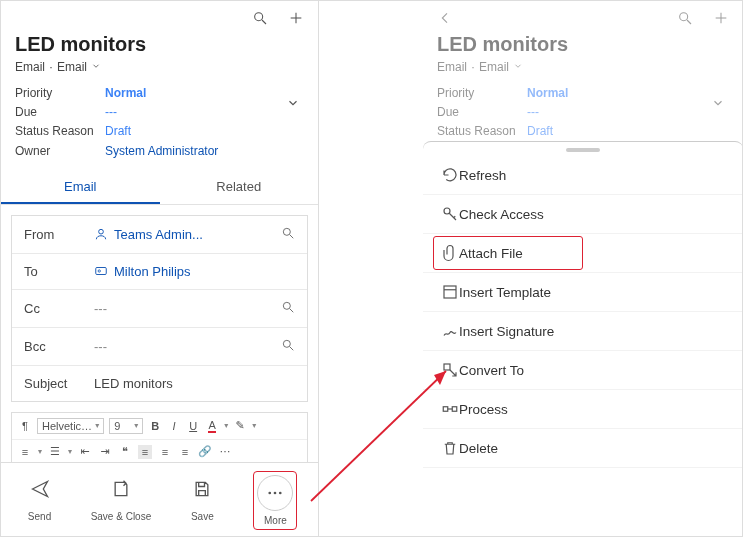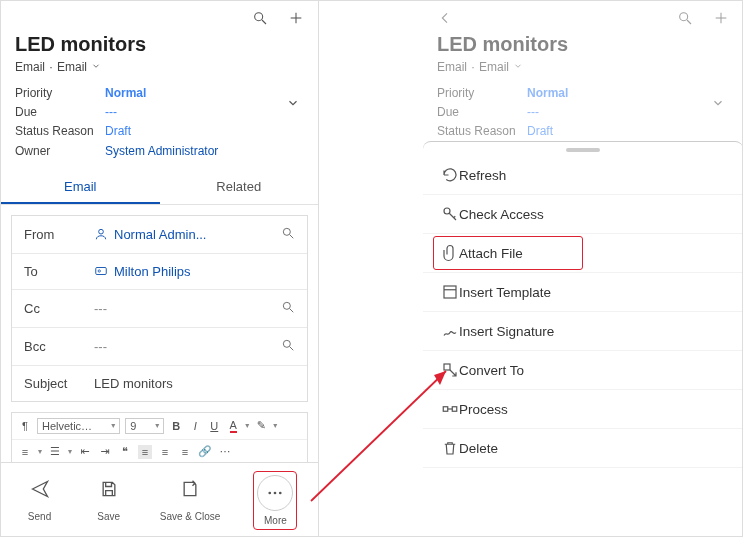--- a/index.html
+++ b/index.html
@@ -51,21 +51,21 @@
   .fval { flex:1; display:flex; align-items:center; gap:6px; font-size:13px; color:#444; }
   .fval.link { color:#0e53b3; font-weight:500; }
   .fsearch { color:#666; }
   .dash { color:#888; }
   .pill-icon { width:14px; height:14px; flex-shrink:0; }
 
   
   .editorwrap { margin:2px 10px 0 10px; border:1px solid #ddd; }
   .editbar { display:flex; align-items:center; gap:5px; padding:5px 6px; font-size:11px; color:#555; border-bottom:1px solid #eee; flex-wrap:wrap; }
   .editbar2 { display:flex; align-items:center; gap:6px; padding:5px 6px; font-size:11px; color:#555; }
-  .eb-sel { border:1px solid #ccc; padding:1px 4px; font-size:11px; background:#fff; min-width:58px; display:flex; align-items:center; justify-content:space-between; gap:19px; }
+  .eb-sel { border:1px solid #ccc; padding:1px 4px; font-size:11px; background:#fff; min-width:58px; display:flex; align-items:center; justify-content:space-between; gap:3px; }
   .eb-sel.small { min-width:34px; }
   .eb-ico { width:14px; height:14px; display:inline-flex; align-items:center; justify-content:center; color:#555; }
   .tri { font-size:8px; color:#888; }
 
   
   .actionbar { position:absolute; bottom:0; left:0; right:0; border-top:1px solid #ddd; background:#fff; display:flex; justify-content:space-around; padding:8px 4px 6px; }
   .act { display:flex; flex-direction:column; align-items:center; gap:4px; font-size:10px; color:#555; }
   .act-ic-wrap { width:36px; height:36px; border-radius:50%; display:flex; align-items:center; justify-content:center; }
   .act:last-child .act-ic-wrap { border:1px solid #ccc; }
   .more-box { border:1.5px solid #d23; padding:3px; border-radius:4px; display:flex; flex-direction:column; align-items:center; gap:4px; }
@@ -152,21 +152,21 @@
   <div class="formcard">
     <div class="formrow">
       <div class="flabel">From</div>
       <div class="fval link">
         <span class="pill-icon">
           <svg viewBox="0 0 24 24">
               <circle cx="12" cy="8" r="4" fill="none" stroke="#0e53b3" stroke-width="1.6"></circle>
               <path d="M4 21c0-4 4-6 8-6s8 2 8 6" fill="none" stroke="#0e53b3" stroke-width="1.6"></path>
             </svg>
         </span>
-        <span>Normal Admin...</span>
+        <span>Teams Admin...</span>
       </div>
       <span class="fsearch">
         <svg width="14" height="14" viewBox="0 0 24 24">
             <circle cx="10" cy="10" r="6" fill="none" stroke="currentColor" stroke-width="1.6"></circle>
             <line x1="15" y1="15" x2="21" y2="21" stroke="currentColor" stroke-width="1.6"></line>
           </svg>
       </span>
     </div>
     <div class="formrow">
       <div class="flabel">To</div>
@@ -254,33 +254,33 @@
       <div class="act-ic-wrap">
           <svg width="20" height="20" viewBox="0 0 24 24">
             <path d="M3 12l18-9-5 9 5 9z" fill="none" stroke="#555" stroke-width="1.6"></path>
           </svg>
         </div>
       <span>Send</span>
     </div>
     <div class="act">
       <div class="act-ic-wrap">
           <svg width="20" height="20" viewBox="0 0 24 24">
-            <path d="M5 4h11l3 3v13H5z M8 4v5h7V4 M8 20v-6h8v6" fill="none" stroke="#555" stroke-width="1.6"></path>
-          </svg>
-        </div>
-      <span>Save</span>
+            <path d="M5 4h11l3 3v13H5z" fill="none" stroke="#555" stroke-width="1.6"></path>
+            <path d="M15 2l3 3-3 3" fill="none" stroke="#555" stroke-width="1.6"></path>
+          </svg>
+        </div>
+      <span>Save &amp; Close</span>
     </div>
     <div class="act">
       <div class="act-ic-wrap">
           <svg width="20" height="20" viewBox="0 0 24 24">
-            <path d="M5 4h11l3 3v13H5z" fill="none" stroke="#555" stroke-width="1.6"></path>
-            <path d="M15 2l3 3-3 3" fill="none" stroke="#555" stroke-width="1.6"></path>
-          </svg>
-        </div>
-      <span>Save &amp; Close</span>
+            <path d="M5 4h11l3 3v13H5z M8 4v5h7V4 M8 20v-6h8v6" fill="none" stroke="#555" stroke-width="1.6"></path>
+          </svg>
+        </div>
+      <span>Save</span>
     </div>
     <div class="more-box">
       <div class="act">
         <div class="act-ic-wrap">
             <svg width="18" height="18" viewBox="0 0 24 24">
               <circle cx="5" cy="12" r="1.8" fill="#555"></circle>
               <circle cx="12" cy="12" r="1.8" fill="#555"></circle>
               <circle cx="19" cy="12" r="1.8" fill="#555"></circle>
             </svg>
           </div>

